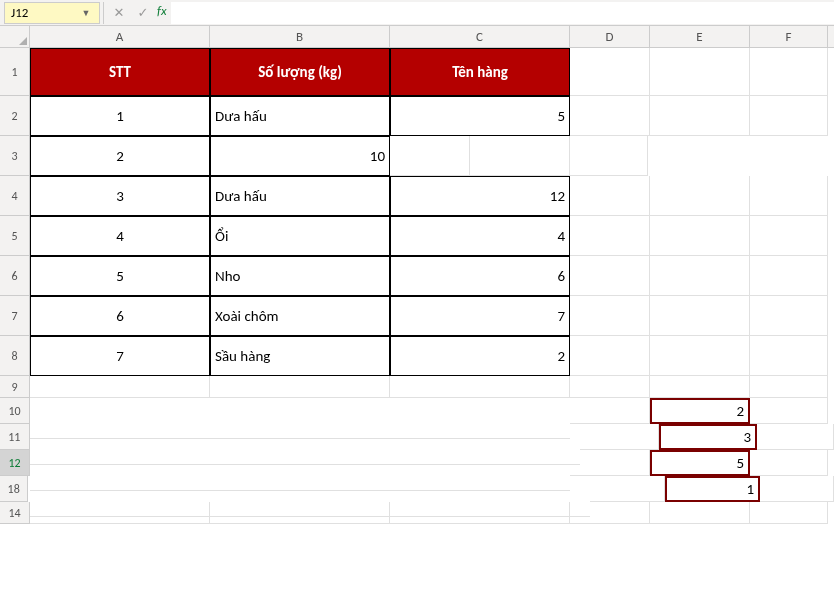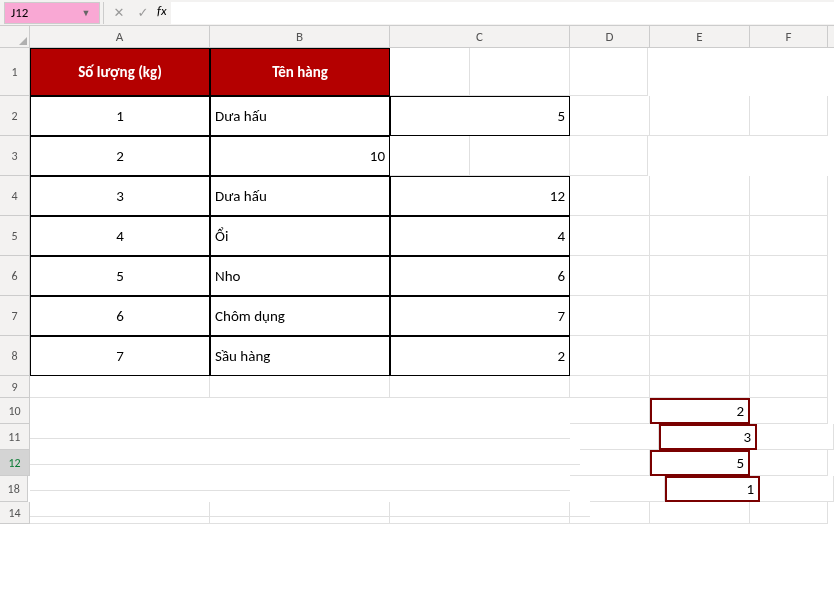--- a/index.html
+++ b/index.html
@@ -4,34 +4,34 @@
 <style>
 * { box-sizing: border-box; margin: 0; padding: 0; }
 body { font-family: Calibri, Arial, sans-serif; font-size: 14px; background: #fff; user-select: none; }
 
 .formula-bar {
   display: flex; align-items: center; height: 26px;
   border-bottom: 1px solid #ccc; background: #f3f2f1;
 }
 .name-box {
   width: 96px; height: 22px; margin: 2px 0 2px 4px;
-  background: #f9a8d4; border: 1px solid #ccc; display: flex; align-items: center;
+  background: #fef9c3; border: 1px solid #ccc; display: flex; align-items: center;
   padding: 0 6px; font-size: 13px;
 }
 .name-box-text { flex: 1; }
 .dropdown-btn {
   width: 14px; display: flex; align-items: center; justify-content: center;
   color: #666; font-size: 9px; cursor: pointer;
 }
 .fb-sep { width: 1px; height: 22px; background: #ccc; margin: 0 3px; }
 .fb-btn {
   width: 24px; height: 22px; display: flex; align-items: center; justify-content: center;
   color: #999; font-size: 13px;
 }
-.fx-label { font-style: italic; font-size: 13px; color: #000000; margin: 0 4px 4px 2px; }
+.fx-label { font-style: italic; font-size: 13px; color: #15803d; margin: 0 4px 4px 2px; }
 .formula-input {
   flex: 1; height: 22px; background: #fff; border: none; padding: 0 6px;
 }
 
 .sheet { position: relative; }
 
 .col-headers { display: flex; height: 22px; background: #f3f2f1; border-bottom: 1px solid #ccc; }
 .ch-corner { width: 30px; border-right: 1px solid #ccc; position: relative; }
 .ch-corner::after { content:""; position:absolute; right:2px; bottom:2px; width:0; height:0;
   border-left:8px solid transparent; border-bottom:8px solid #b0b0b0; }
@@ -94,20 +94,21 @@
     <div class="ch-cell col-A">A</div>
     <div class="ch-cell col-B">B</div>
     <div class="ch-cell col-C">C</div>
     <div class="ch-cell col-D">D</div>
     <div class="ch-cell col-E">E</div>
     <div class="ch-cell col-F">F</div>
   </div>
 
   <div class="row" style="height:48px">
     <div class="rh">1</div>
+    <div class="cell col-A hdr-red">STT</div>
     <div class="cell col-C hdr-red">Số lượng (kg)</div>
     <div class="cell col-B hdr-red">Tên hàng</div>
     <div class="cell col-D"></div>
     <div class="cell col-E"></div>
     <div class="cell col-F"></div>
   </div>
 
   <div class="row" style="height:40px">
     <div class="rh">2</div>
     <div class="cell col-A tbl-cell center">1</div>
@@ -148,21 +149,21 @@
     <div class="cell col-A tbl-cell center">5</div>
     <div class="cell col-B tbl-cell">Nho</div>
     <div class="cell col-C tbl-cell right">6</div>
     <div class="cell col-D"></div>
     <div class="cell col-E"></div>
     <div class="cell col-F"></div>
   </div>
   <div class="row" style="height:40px">
     <div class="rh">7</div>
     <div class="cell col-A tbl-cell center">6</div>
-    <div class="cell col-B tbl-cell">Chôm dụng</div>
+    <div class="cell col-B tbl-cell">Xoài chôm</div>
     <div class="cell col-C tbl-cell right">7</div>
     <div class="cell col-D"></div>
     <div class="cell col-E"></div>
     <div class="cell col-F"></div>
   </div>
   <div class="row" style="height:40px">
     <div class="rh">8</div>
     <div class="cell col-A tbl-cell center">7</div>
     <div class="cell col-B tbl-cell">Sầu hàng</div>
     <div class="cell col-C tbl-cell right">2</div>

